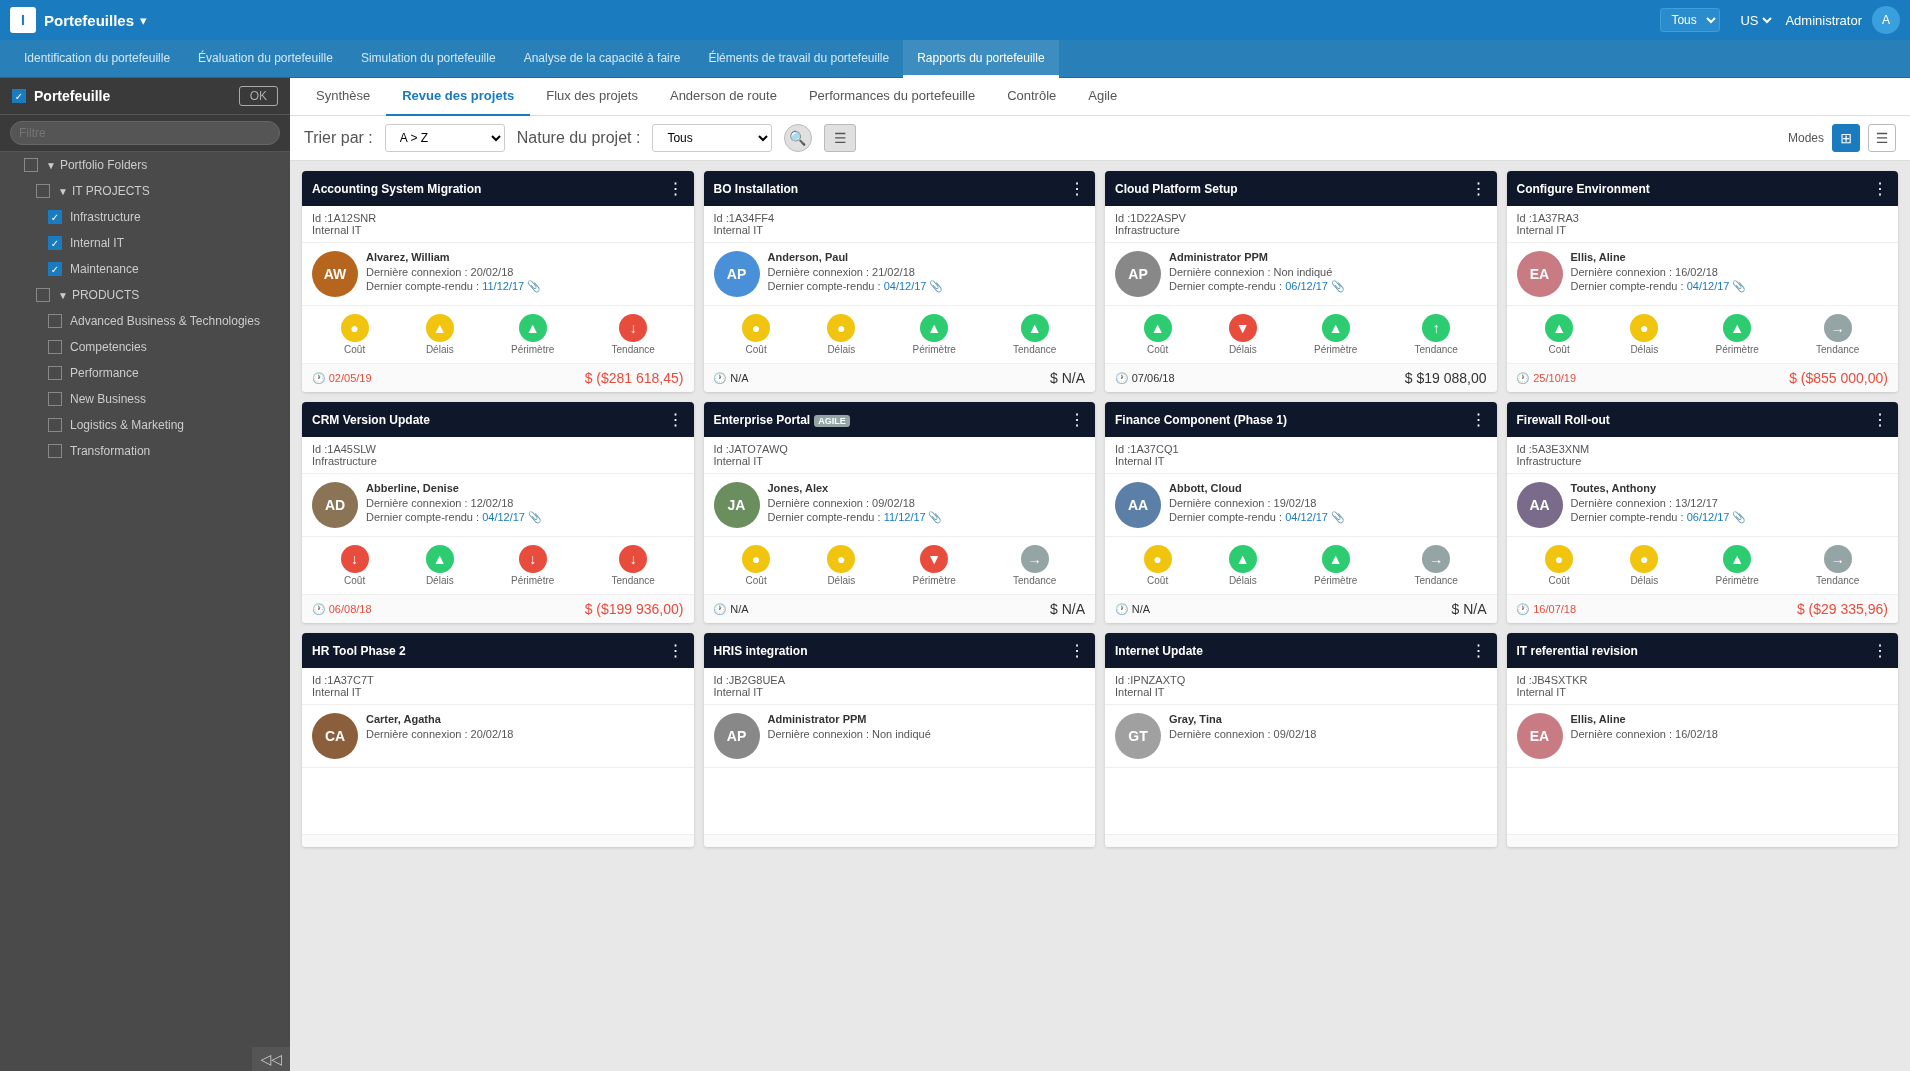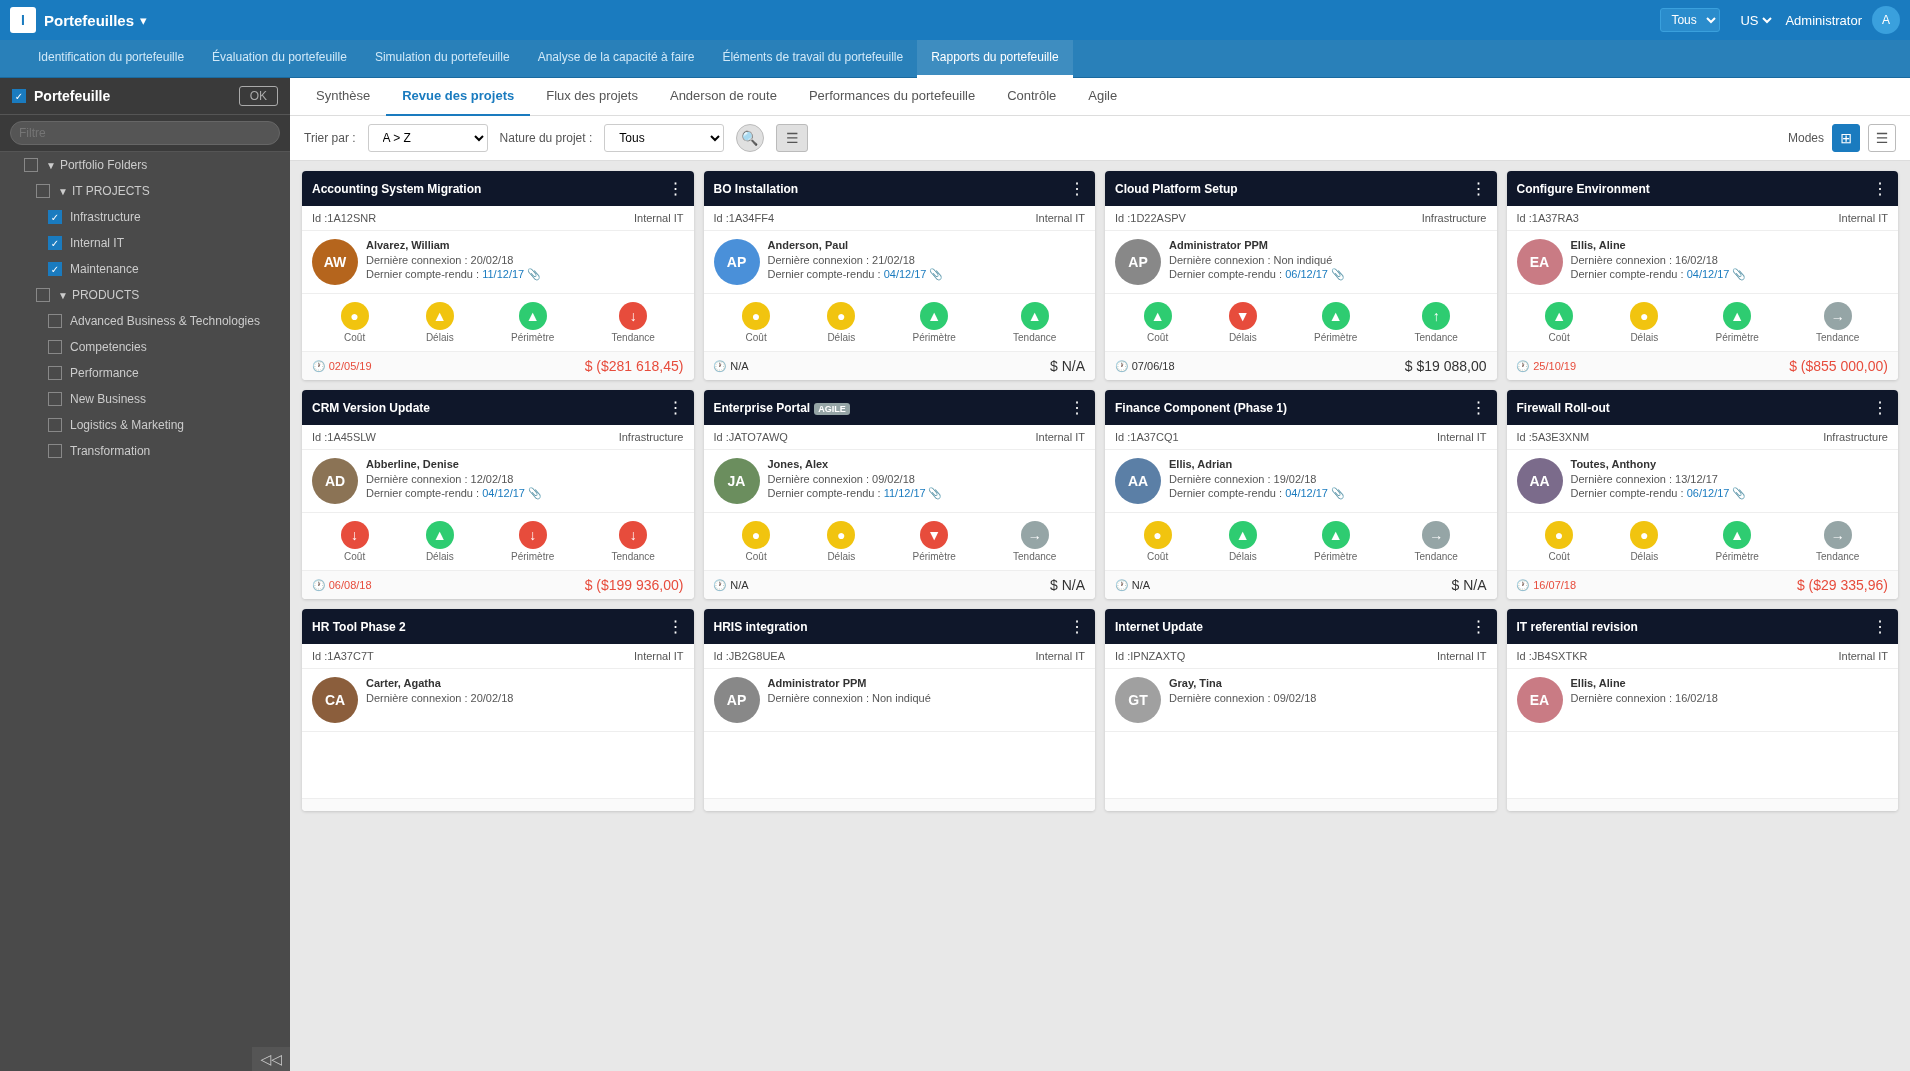--- a/index.html
+++ b/index.html
@@ -48,23 +48,23 @@
       background: transparent; border: none; color: white; font-size: 13px; cursor: pointer;
     }
     .avatar-circle {
       width: 28px; height: 28px; border-radius: 50%; background: #3aa0dd;
       display: flex; align-items: center; justify-content: center; color: white; font-size: 12px;
     }
 
     
     .nav-tabs {
       background: #2980b9;
-      display: flex; align-items: center;
+      display: flex; 
       height: 38px;
-      padding: 0 24px;
+      padding: 0 10px;
       border-bottom: 1px solid #1a6a9f;
     }
     .nav-tab {
       color: #d0e8f8; font-size: 12px; padding: 0 14px; height: 38px;
       display: flex; align-items: center; cursor: pointer; border-bottom: 3px solid transparent;
     }
     .nav-tab.active {
       color: white; border-bottom: 3px solid white; background: rgba(255,255,255,0.1);
     }
 
@@ -137,21 +137,21 @@
       font-size: 13px; color: #555; cursor: pointer; border-bottom: 3px solid transparent;
     }
     .content-tab.active { color: #1a7bbf; border-bottom: 3px solid #1a7bbf; font-weight: bold; }
 
     
     .toolbar {
       background: white; padding: 8px 14px;
       display: flex; align-items: center; gap: 12px;
       border-bottom: 1px solid #ddd;
     }
-    .toolbar-label { font-size: 12px; color: #555; }
+    .toolbar-label { font-size: 16px; color: #555; }
     .toolbar-select {
       padding: 5px 10px; border: 1px solid #ccc; border-radius: 3px;
       font-size: 12px; background: white; cursor: pointer; min-width: 120px;
     }
     .toolbar-search-btn {
       background: #e0e0e0; border: 1px solid #bbb; border-radius: 50%;
       width: 28px; height: 28px; cursor: pointer; display: flex; align-items: center;
       justify-content: center; font-size: 14px; color: #555;
     }
     .toolbar-filter-btn {
@@ -183,21 +183,21 @@
       box-shadow: 0 1px 3px rgba(0,0,0,0.15);
     }
     .card-header {
       background: #0f172a; color: white; padding: 8px 10px;
       display: flex; align-items: center; justify-content: space-between;
     }
     .card-header-title { font-size: 12px; font-weight: bold; flex: 1; }
     .card-header-menu { color: white; cursor: pointer; font-size: 16px; }
     .card-meta {
       padding: 6px 10px; display: flex; justify-content: space-between;
-      font-size: 11px; color: #555; border-bottom: 1px solid #eee;
+      font-size: 11px; color: #555; border-bottom: 1px solid #eee; flex-direction: column;
     }
     .card-person {
       padding: 8px 10px; display: flex; align-items: flex-start; gap: 8px;
     }
     .person-avatar {
       width: 46px; height: 46px; border-radius: 50%; background: #ccc;
       flex-shrink: 0; overflow: hidden; display: flex; align-items: center; justify-content: center;
       font-size: 18px; color: #888;
     }
     .person-info { flex: 1; font-size: 11px; }
@@ -664,21 +664,21 @@
     </div>
     <div class="card-meta">
       <span>Id :1A37CQ1</span>
       <span>Internal IT</span>
     </div>
     <div class="card-person">
       <div class="person-avatar" style="background:#5b7fa6;color:white;font-size:14px;font-weight:bold;">
         AA
       </div>
       <div class="person-info">
-        <div class="person-name">Ellis, Adrian</div>
+        <div class="person-name">Abbott, Cloud</div>
         <div class="person-detail">Dernière connexion : 19/02/18</div>
         <div class="person-detail"><span>Dernier compte-rendu : <a class="person-link">04/12/17</a> 📎</span></div>
       </div>
     </div>
     <div class="card-indicators">
 
     <div class="indicator">
       <div class="indicator-icon yellow">●</div>
       <span class="indicator-label">Coût</span>
     </div>

